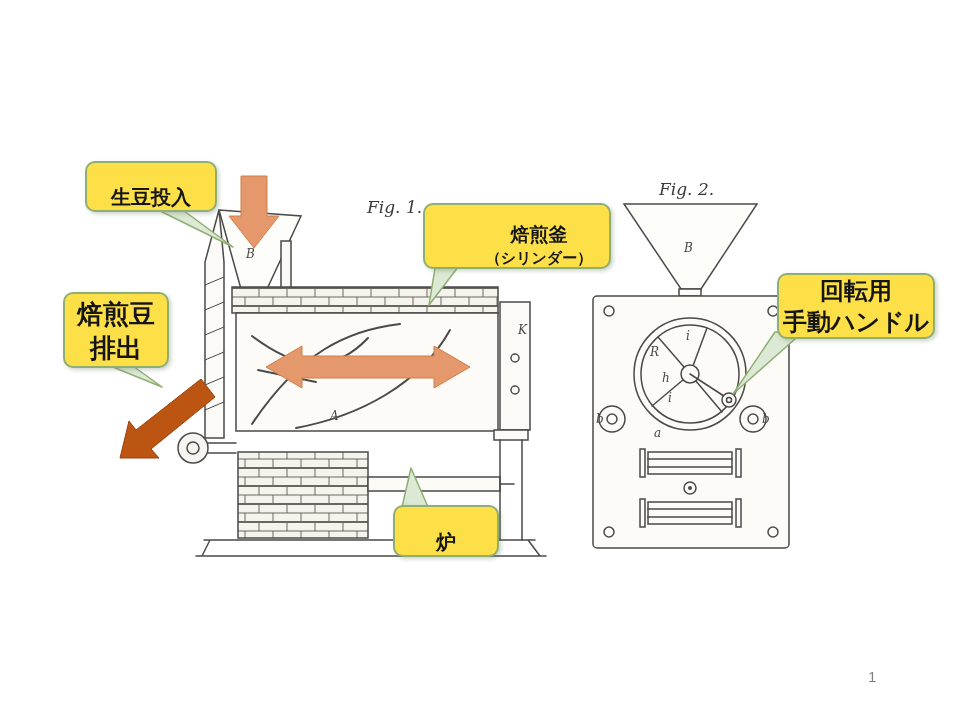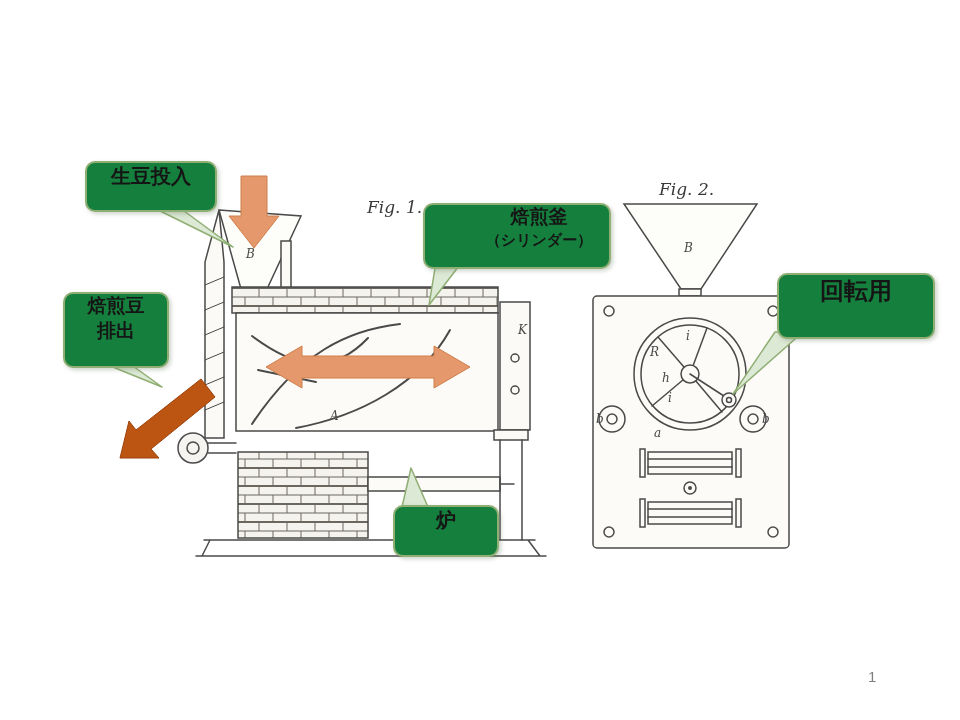--- a/index.html
+++ b/index.html
@@ -3,29 +3,29 @@
 <meta charset="utf-8">
 <style>
   html,body{margin:0;padding:0;}
   .slide{
     position:relative;width:960px;height:720px;background:#ffffff;overflow:hidden;
     font-family:"Liberation Sans",sans-serif;
   }
   svg.drawing{position:absolute;left:0;top:0;z-index:1;}
   .callout{
     position:absolute;z-index:3;
-    background:#15803d;border:2px solid #8fae73;border-radius:10px;
-    display:flex;flex-direction:column;align-items:center;justify-content:flex-start;
+    background:#fde047;border:2px solid #8fae73;border-radius:10px;
+    display:flex;flex-direction:column;align-items:center;justify-content:flex-end;
     font-weight:bold;color:#151515;text-align:center;line-height:1.3;
     box-shadow:2px 2px 4px rgba(110,130,100,0.35);
   }
   #callout-input{left:85px;top:161px;width:128px;height:47px;font-size:20px;}
   #callout-cylinder{left:423px;top:203px;width:140px;height:62px;font-size:19px;padding-left:44px;}
   #callout-cylinder .sub{font-size:15px;}
-  #callout-discharge{left:63px;top:292px;width:102px;height:72px;font-size:19px;}
+  #callout-discharge{left:63px;top:292px;width:102px;height:72px;font-size:26px;}
   #callout-handle{left:756px;top:273px;width:154px;height:62px;font-size:24px;margin-left:21px;}
   #callout-furnace{left:393px;top:505px;width:102px;height:48px;font-size:20px;}
   .page-number{
     position:absolute;left:868px;top:668px;z-index:3;
     font-size:15px;color:#7f7f7f;
   }
   .caption{font:italic 17px "DejaVu Serif",serif;fill:#3a3a3a;}
   .letter{font:italic 12px "DejaVu Serif",serif;fill:#474747;}
 </style>
 </head>
@@ -170,20 +170,21 @@
     <div class="sub">（シリンダー）</div>
   </div>
 
   <div class="callout" id="callout-discharge">
     <div>焙煎豆</div>
     <div>排出</div>
   </div>
 
   <div class="callout" id="callout-handle">
     <div>回転用</div>
+    <div>手動ハンドル</div>
   </div>
 
   <div class="callout" id="callout-furnace">
     <div>炉</div>
   </div>
 
   <div class="page-number">1</div>
 </div>
 
 </body></html>

